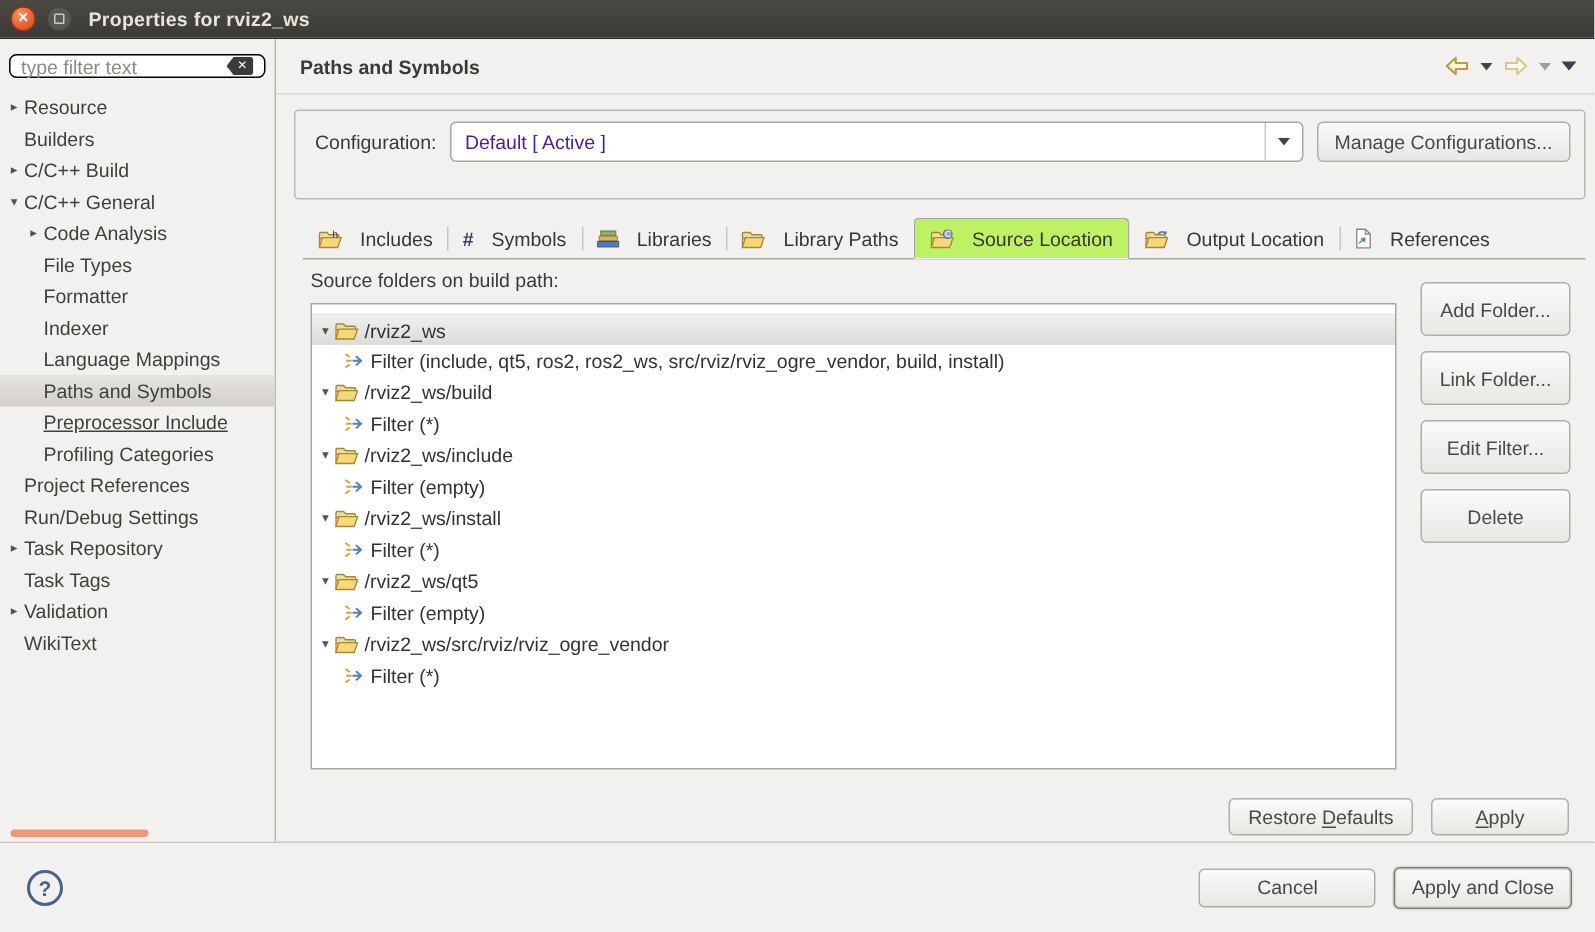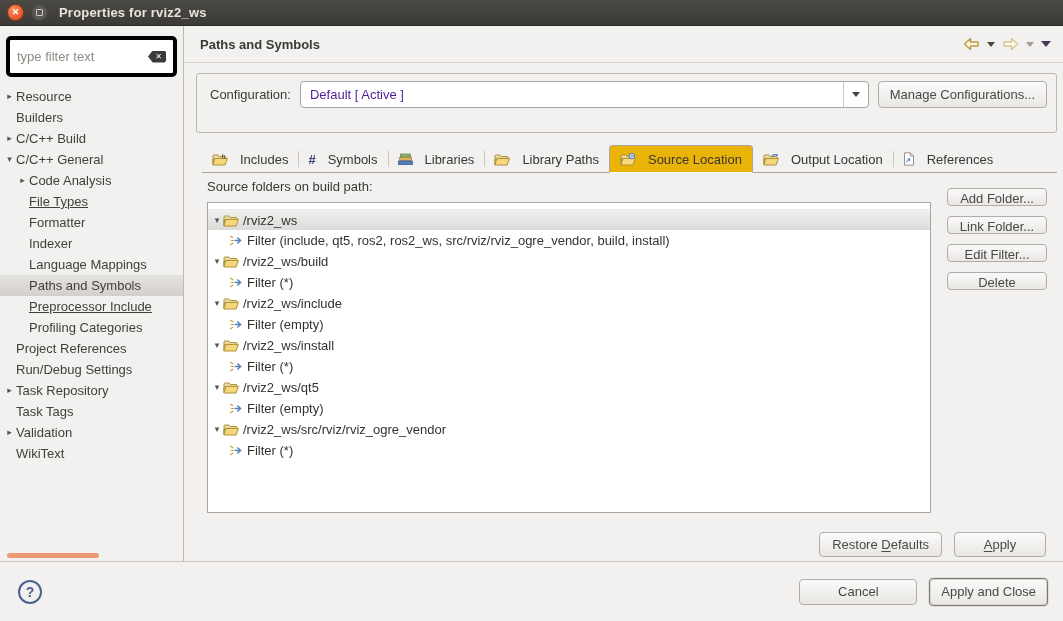--- a/index.html
+++ b/index.html
@@ -26,22 +26,22 @@
   .tb-btn.max { background:#585751; border:1px solid #45443f; }
   .tb-btn.max .sq { width:7px; height:7px; border:1.5px solid #cfcbc2; border-radius:1px; }
   .tb-title { color:#e8e4db; font-weight:bold; margin-left:4px; letter-spacing:.2px; }
 
   
   .bodyrow { flex:1; display:flex; min-height:0; }
 
   
   .sidebar { width:184px; flex:0 0 184px; border-right:1px solid #bcb8b2; position:relative; display:flex; flex-direction:column; background:#f2f1f0; }
   .filterbox {
-    margin:10px 6px 0 6px; height:41px; background:#fff;
-    border:4px solid #000000; border-radius:5px;
+    margin:10px 6px 0 6px; height:16px; background:#fff;
+    border:1px solid #000000; border-radius:5px;
     display:flex; align-items:center; padding:0 7px; gap:4px;
   }
   .filterbox input { border:none; outline:none; flex:1; min-width:0; font-family:"Liberation Sans",sans-serif; font-size:13px; color:#55534e; background:transparent; }
   .filterbox input::placeholder { color:#8e8a82; opacity:1; }
   .clear-tag {
     width:18px; height:12px; background:#3c3b37; color:#fff; flex:0 0 auto;
     clip-path: polygon(26% 0, 92% 0, 100% 12%, 100% 88%, 92% 100%, 26% 100%, 0 50%);
     display:flex; align-items:center; justify-content:center;
   }
   .clear-tag span { font-size:8px; line-height:1; padding-left:3px; }
@@ -81,39 +81,39 @@
     border:1px solid #b1ada6; border-radius:4px;
     padding:4px 11px; height:27px; white-space:nowrap; cursor:default;
   }
   .btn u { text-underline-offset:2px; }
 
   
   .tabbar { margin:13px 6px 0 18px; flex:0 0 27px; height:27px; display:flex; align-items:flex-end; border-bottom:1px solid #a9a59f; }
   .tab { position:relative; height:26px; display:flex; align-items:center; gap:12px; padding:0 10px; color:#383733; white-space:nowrap; }
   .tab:not(.active) + .tab:not(.active)::before { content:""; position:absolute; left:0; top:5px; bottom:5px; width:1px; background:#c9c5c0; }
   .tab.active {
-    background:#eab308; border:1px solid #a9a59f; border-bottom-color:#fafaf9;
+    background:#bef264; border:1px solid #a9a59f; border-bottom-color:#fafaf9;
     border-radius:4px 4px 0 0; margin-bottom:-1px; height:28px;
   }
   .tab-icon { display:flex; align-items:center; }
   .hash-glyph { font-weight:bold; color:#36456b; font-size:13px; }
 
   .src-label { margin:6px 0 3px 23px; flex:0 0 20px; }
 
   .main-body { display:flex; margin-left:23px; flex:0 0 311px; }
   .tree-panel { width:724px; flex:0 0 724px; height:311px; background:#fff; border:1px solid #a9a59f; overflow:hidden; padding-top:6px; }
   .tree-row { height:21px; display:flex; align-items:center; white-space:nowrap; color:#33322e; }
   .tree-row.folder { padding-left:3px; }
   .tree-row.filter { padding-left:21px; }
   .tree-row.selected { background: linear-gradient(#f0f0ef, #dbdbd9); border-top:1px solid #e9e9e8; }
   .tree-row .tree-arrow { width:12px; flex:0 0 12px; }
   .node-icon { display:flex; align-items:center; margin-right:4px; }
 
   .side-buttons { display:flex; flex-direction:column; gap:10px; margin-left:16px; margin-top:-14px; width:100px; }
-  .side-buttons .btn { height:18px; padding:2px 6px; width:100px; }
+  .side-buttons .btn { height:36px; padding:2px 6px; width:100px; }
 
   .restore-row { display:flex; justify-content:flex-end; gap:12px; margin:19px 17px 0 0; }
   .restore-row .btn { height:25px; padding:3px 12px; }
   .restore-row .btn.wide { min-width:92px; }
 
   
   .footer { height:60px; flex:0 0 60px; border-top:1px solid #c8c5c0; display:flex; align-items:center; padding:0 15px; background:#f2f1f0; }
   .help { width:24px; height:24px; border-radius:50%; border:2px solid #49618c; color:#49618c; display:flex; align-items:center; justify-content:center; font-weight:bold; font-size:14px; margin-left:3px; }
   .footer-btns { margin-left:auto; display:flex; gap:12px; align-items:center; }
   .footer-btns .btn { min-width:118px; height:26px; }
@@ -160,21 +160,21 @@
             <span>C/C++ Build</span>
           </div>
           <div class="side-item" style="padding-left: 3px;">
             <span class="tree-arrow">▾</span>
             <span>C/C++ General</span>
           </div>
           <div class="side-item" style="padding-left: 16px;">
             <span class="tree-arrow">▸</span>
             <span>Code Analysis</span>
           </div>
-          <div class="side-item" style="padding-left: 16px; text-decoration: underline;">
+          <div class="side-item" style="padding-left: 16px;">
             <span class="tree-arrow"></span>
             <span>File Types</span>
           </div>
           <div class="side-item" style="padding-left: 16px;">
             <span class="tree-arrow"></span>
             <span>Formatter</span>
           </div>
           <div class="side-item" style="padding-left: 16px;">
             <span class="tree-arrow"></span>
             <span>Indexer</span>

